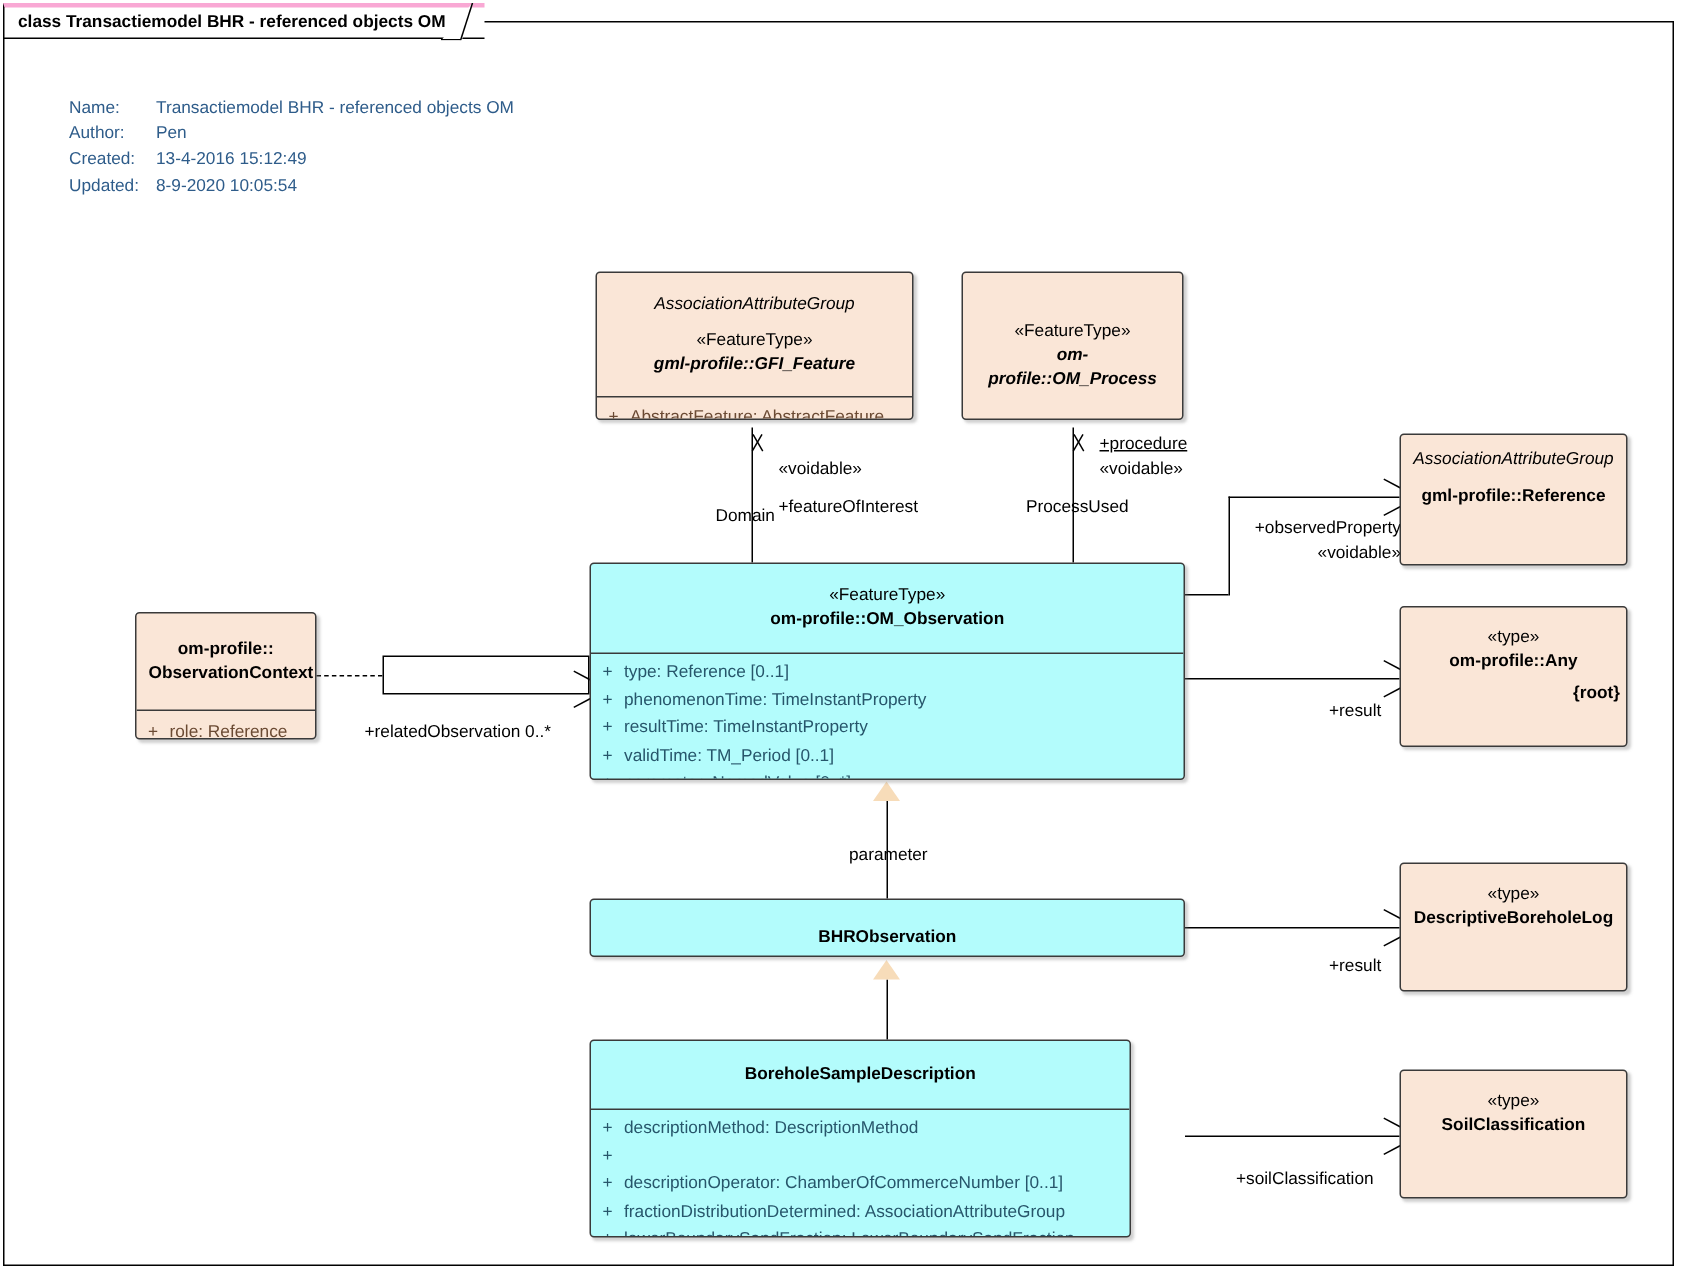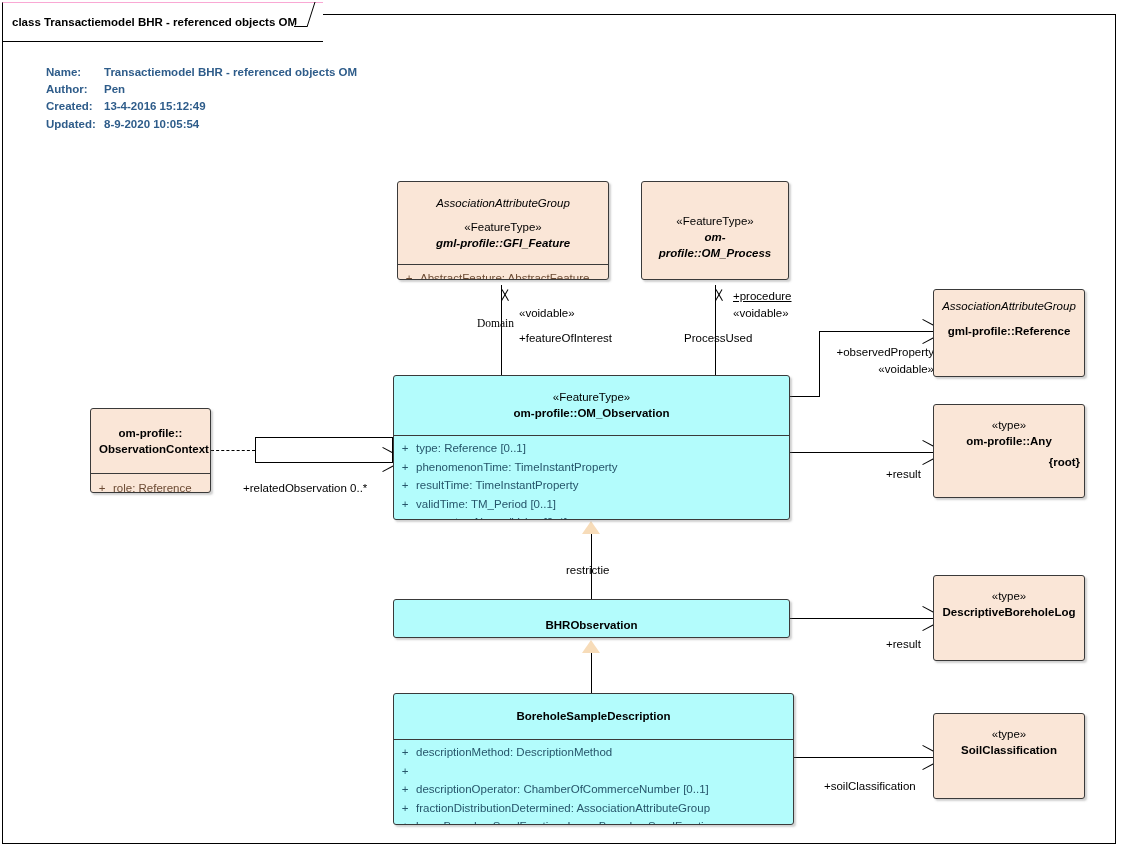--- a/index.html
+++ b/index.html
@@ -24,24 +24,24 @@
     top: 14px;
     width: 1114px;
     height: 830px;
     border: 1px solid #000000;
     box-sizing: border-box;
   }
   .tab {
     position: absolute;
     left: 2px;
     top: 2px;
-    height: 40px;
+    height: 24px;
     box-sizing: border-box;
     background: #ffffff;
-    border-top: 1px solid #f9a8d4;
+    border-top: 3px solid #f9a8d4;
     border-left: 1px solid #000;
     border-bottom: 1px solid #000;
     padding: 0 26px 0 9px;
     display: flex;
     align-items: center;
     font-size: 11.5px;
     font-weight: bold;
     color: #000;
     white-space: nowrap;
   }
@@ -53,21 +53,20 @@
     overflow: hidden;
   }
   
   .meta {
     position: absolute;
     left: 46px;
     top: 64px;
     font-size: 11.5px;
     color: #2e5c8a;
     line-height: 17.2px;
-    font-weight: bold;
   }
   .meta-row { display: flex; }
   .meta-key { width: 58px; flex: 0 0 58px; }
   .meta-val { white-space: nowrap; }
 
   
   .node {
     position: absolute;
     box-sizing: border-box;
     border: 1px solid #3a3a3a;
@@ -256,36 +255,36 @@
   <div class="ln lnv" style="left:591px; top:533px; height:66px;"></div>
   <div class="gen-tri-b" style="left:582px; top:520px;"></div>
   <div class="gen-tri" style="left:582px; top:521px;"></div>
 
   <div class="ln lnv" style="left:591px; top:653px; height:40px;"></div>
   <div class="gen-tri-b" style="left:582px; top:639px;"></div>
   <div class="gen-tri" style="left:582px; top:640px;"></div>
 
   <div class="lbl" style="left:519px; top:289px;margin-top:42px;">+featureOfInterest</div>
   <div class="lbl" style="left:519px; top:306px;">«voidable»</div>
-  <div class="lbl" style="left:477px; top:316px;font-family:Liberation Serif, serif;">Domain</div>
+  <div class="lbl" style="left:477px; top:337px;">Domain</div>
 
   <div class="lbl" style="left:733px; top:289px;text-decoration:underline;">+procedure</div>
   <div class="lbl" style="left:733px; top:306px;">«voidable»</div>
   <div class="lbl" style="left:684px; top:331px;">ProcessUsed</div>
 
   <div class="lbl r" style="left:788px; top:345px; width:146px;">+observedProperty</div>
   <div class="lbl r" style="left:788px; top:362px; width:146px;">«voidable»</div>
 
   <div class="lbl" style="left:243px; top:481px;">+relatedObservation 0..*</div>
 
   <div class="lbl" style="left:886px; top:467px;">+result</div>
   <div class="lbl" style="left:886px; top:637px;">+result</div>
   <div class="lbl" style="left:824px; top:779px;">+soilClassification</div>
 
-  <div class="lbl" style="left:566px; top:563px;">restrictie</div>
+  <div class="lbl" style="left:566px; top:563px;">parameter</div>
 
   <div class="node peach" style="left:397px; top:181px; width:212px; height:99px;">
     <div class="node-head tight" style="height:72px; display:flex; flex-direction:column; justify-content:center;">
       <div class="group-label">AssociationAttributeGroup</div>
       <div class="stereo" style="margin-top:8px;">«FeatureType»</div>
       <div class="node-name italic">gml-profile::GFI_Feature</div>
     </div>
     <div class="divider"></div>
     <div class="attrs" style="padding-top:4px;">
       <div class="attr peach-attr">
@@ -374,21 +373,21 @@
       <div class="node-name">SoilClassification</div>
     </div>
   </div>
 
   <div class="node cyan" style="left:393px; top:599px; width:397px; height:39px;">
     <div class="node-head" style="height:100%; display:flex; align-items:center; justify-content:center;">
       <div class="node-name">BHRObservation</div>
     </div>
   </div>
 
-  <div class="node cyan" style="left:393px; top:693px; width:401px; height:132px;">
+  <div class="node cyan" style="left:393px; top:693px; width:361px; height:132px;">
     <div class="node-head" style="height:32px; display:flex; align-items:center; justify-content:center;">
       <div class="node-name">BoreholeSampleDescription</div>
     </div>
     <div class="divider"></div>
     <div class="attrs">
       <div class="attr">
         <span class="plus">+</span>
         <span>descriptionMethod: DescriptionMethod</span>
       </div>
       <div class="attr">

